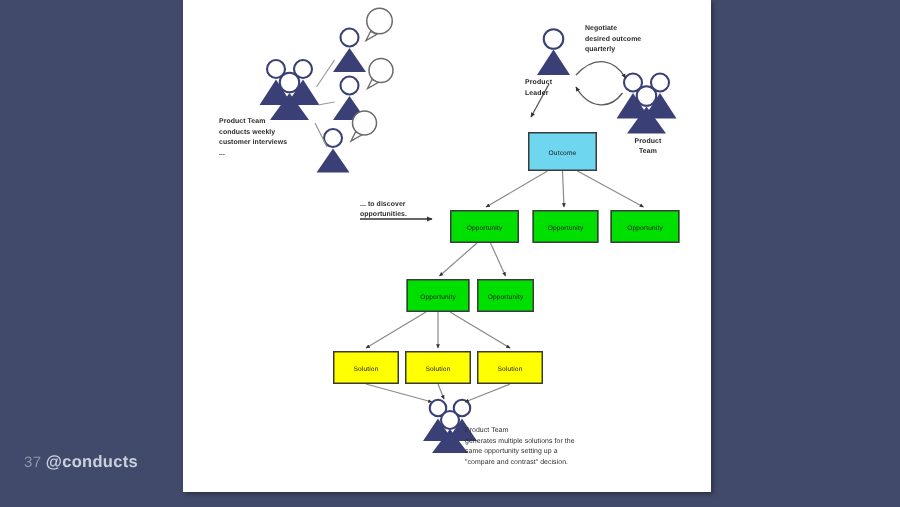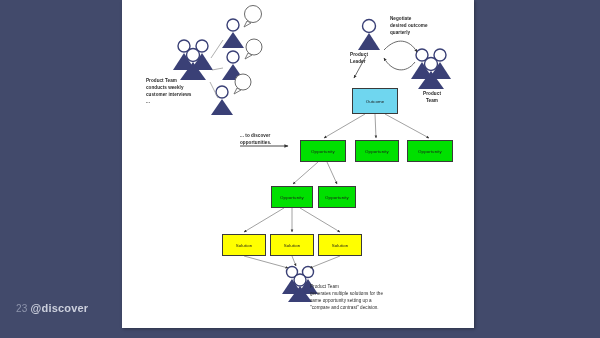--- a/index.html
+++ b/index.html
@@ -94,21 +94,21 @@
     font-weight: bold;
     letter-spacing: 0.1px;
   }
 </style>
 </head>
 <body>
 
 <div id="stage">
 
   <div id="watermark">
-    <span class="num">23</span><span class="handle">@discover</span>
+    <span class="num">37</span><span class="handle">@conducts</span>
   </div>
 
   <div id="slide">
 
     <svg id="canvas" viewBox="0 0 352 328">
       <defs>
         <marker id="ah" viewBox="0 0 10 10" refX="8" refY="5" markerWidth="5" markerHeight="5" orient="auto-start-reverse">
           <path d="M 0 1 L 9 5 L 0 9 z" fill="#333"></path>
         </marker>
         <marker id="ahs" viewBox="0 0 10 10" refX="8" refY="5" markerWidth="4" markerHeight="4" orient="auto-start-reverse">

